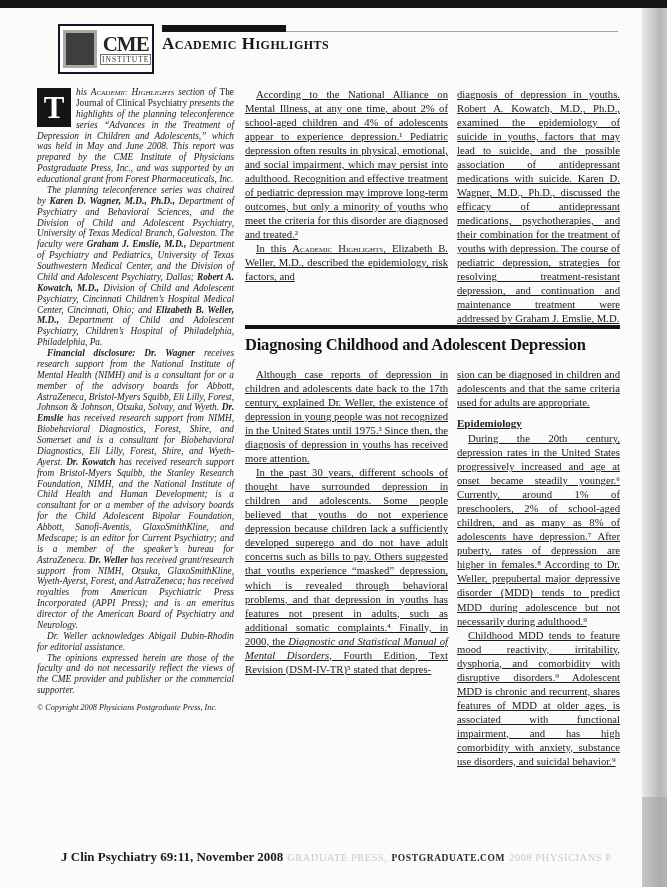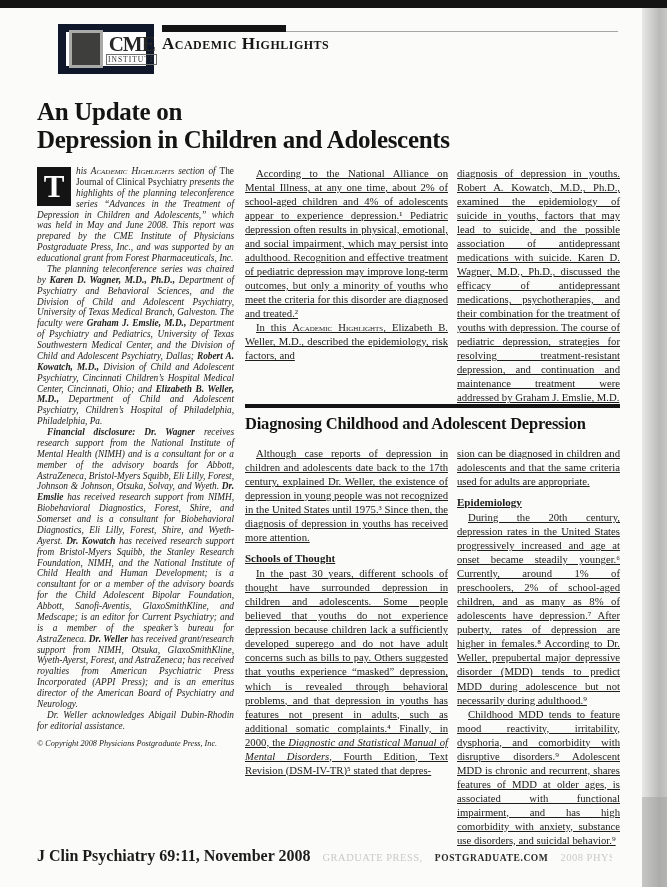--- a/index.html
+++ b/index.html
@@ -13,21 +13,21 @@
   .page{position:absolute;top:8px;left:0;width:642px;height:879px;background:#fbfbf9;}
   .right-strip{
     position:absolute;top:8px;right:0;width:25px;height:879px;
     background:linear-gradient(to right,#e8e8e6,#b9b9b7 70%,#c6c6c4);
   }
   .corner-shade{position:absolute;right:0;bottom:0;width:25px;height:90px;background:#9d9d9b;opacity:.45;}
 
   
   .header{display:flex;align-items:flex-start;margin:16px 24px 0 58px;}
   .logo{
-    width:96px;height:50px;border:8px solid #0f172a;background:#fff;
+    width:96px;height:50px;border:2px solid #0f172a;background:#fff;
     display:flex;align-items:center;box-sizing:border-box;flex:none;
   }
   .logo-square{
     width:28px;height:32px;background:#3e3e3c;border:3px solid #a9a9a7;margin-left:3px;flex:none;
   }
   .logo-text{display:flex;flex-direction:column;align-items:center;margin-left:3px;}
   .logo-cme{font-weight:bold;font-size:21px;line-height:20px;letter-spacing:-1px;color:#262626;}
   .logo-inst{font-size:7.5px;letter-spacing:1px;border:1px solid #6d6d6b;padding:0 1px;color:#333;}
   .banner{flex:1;margin-left:8px;position:relative;}
   .banner-line{height:7px;border-bottom:1px solid #a5a5a3;position:relative;}
@@ -72,22 +72,22 @@
   .sc{font-variant:small-caps;}
   .b{font-weight:bold;}
   .rm{font-style:normal;}
   .it{font-style:italic;}
 
   
   .footer{
     position:absolute;left:37px;right:30px;bottom:22px;
     display:flex;align-items:baseline;white-space:nowrap;overflow:hidden;
   }
-  .journal{font-weight:bold;font-size:16px;flex:none;}
-  .wm{color:#c9c9c7;font-size:10.5px;letter-spacing:.5px;flex:none;margin:0 12px;overflow:hidden;}
+  .journal{font-weight:bold;font-size:13px;flex:none;margin-left:24px;}
+  .wm{color:#c9c9c7;font-size:10.5px;letter-spacing:.5px;flex:none;margin:0 4px;overflow:hidden;}
   .pcom{font-weight:bold;font-size:9.5px;letter-spacing:.6px;flex:none;color:#2a2a2a;}
 </style>
 </head>
 <body>
 
 <div class="topbar"></div>
 
 <div class="page">
 
   <div class="header">
@@ -99,32 +99,29 @@
       </div>
     </div>
     <div class="banner">
       <div class="banner-line">
         <div class="banner-bar"></div>
       </div>
       <div class="banner-text">Academic Highlights</div>
     </div>
   </div>
 
-  <div class="title">
-    <div>An Update on</div>
-    <div>Depression in Children and Adolescents</div>
-  </div>
 
   <div class="body-cols">
 
     <div class="left-col">
       <p class="lp first"><span class="dropcap">T</span><span><span>his </span><span class="sc">Academic Highlights</span><span> section of </span><span class="rm">The Journal of Clinical Psychiatry</span><span> presents the highlights of the planning teleconference series “Advances in the Treatment of Depression in Children and Adolescents,” which was held in May and June 2008. This report was prepared by the CME Institute of Physicians Postgraduate Press, Inc., and was supported by an educational grant from Forest Pharmaceuticals, Inc.</span></span></p>
       <p class="lp"><span>The planning teleconference series was chaired by </span><span class="b">Karen D. Wagner, M.D., Ph.D.,</span><span> Department of Psychiatry and Behavioral Sciences, and the Division of Child and Adolescent Psychiatry, University of Texas Medical Branch, Galveston. The faculty were </span><span class="b">Graham J. Emslie, M.D.,</span><span> Department of Psychiatry and Pediatrics, University of Texas Southwestern Medical Center, and the Division of Child and Adolescent Psychiatry, Dallas; </span><span class="b">Robert A. Kowatch, M.D.,</span><span> Division of Child and Adolescent Psychiatry, Cincinnati Children’s Hospital Medical Center, Cincinnati, Ohio; and </span><span class="b">Elizabeth B. Weller, M.D.,</span><span> Department of Child and Adolescent Psychiatry, Children’s Hospital of Philadelphia, Philadelphia, Pa.</span></p>
       <p class="lp"><span class="b">Financial disclosure: Dr. Wagner</span><span> receives research support from the National Institute of Mental Health (NIMH) and is a consultant for or a member of the advisory boards for Abbott, AstraZeneca, Bristol-Myers Squibb, Eli Lilly, Forest, Johnson &amp; Johnson, Otsuka, Solvay, and Wyeth. </span><span class="b">Dr. Emslie</span><span> has received research support from NIMH, Biobehavioral Diagnostics, Forest, Shire, and Somerset and is a consultant for Biobehavioral Diagnostics, Eli Lilly, Forest, Shire, and Wyeth-Ayerst. </span><span class="b">Dr. Kowatch</span><span> has received research support from Bristol-Myers Squibb, the Stanley Research Foundation, NIMH, and the National Institute of Child Health and Human Development; is a consultant for or a member of the advisory boards for the Child Adolescent Bipolar Foundation, Abbott, Sanofi-Aventis, GlaxoSmithKline, and Medscape; is an editor for Current Psychiatry; and is a member of the speaker’s bureau for AstraZeneca. </span><span class="b">Dr. Weller</span><span> has received grant/research support from NIMH, Otsuka, GlaxoSmithKline, Wyeth-Ayerst, Forest, and AstraZeneca; has received royalties from American Psychiatric Press Incorporated (APPI Press); and is an emeritus director of the American Board of Psychiatry and Neurology.</span></p>
       <p class="lp"><span>Dr. Weller acknowledges Abigail Dubin-Rhodin for editorial assistance.</span></p>
+      <p class="lp"><span>The opinions expressed herein are those of the faculty and do not necessarily reflect the views of the CME provider and publisher or the commercial supporter.</span></p>
       <p class="copyright">© Copyright 2008 Physicians Postgraduate Press, Inc.</p>
     </div>
 
     <div class="main-col">
 
       <div class="cols2">
         <div class="c1">
           <p class="mp"><span>According to the National Alliance on Mental Illness, at any one time, about 2% of school-aged children and 4% of adolescents appear to experience depression.¹ Pediatric depression often results in physical, emotional, and social impairment, which may persist into adulthood. Recognition and effective treatment of pediatric depression may improve long-term outcomes, but only a minority of youths who meet the criteria for this disorder are diagnosed and treated.²</span></p>
           <p class="mp"><span>In this </span><span class="sc">Academic Highlights</span><span>, Elizabeth B. Weller, M.D., described the epidemiology, risk factors, and</span></p>
         </div>
@@ -132,21 +129,20 @@
           <p class="mp noindent"><span>diagnosis of depression in youths. Robert A. Kowatch, M.D., Ph.D., examined the epidemiology of suicide in youths, factors that may lead to suicide, and the possible association of antidepressant medications with suicide. Karen D. Wagner, M.D., Ph.D., discussed the efficacy of antidepressant medications, psychotherapies, and their combination for the treatment of youths with depression. The course of pediatric depression, strategies for resolving treatment-resistant depression, and continuation and maintenance treatment were addressed by Graham J. Emslie, M.D.</span></p>
         </div>
       </div>
 
       <div class="section">
         <div class="section-rule"></div>
         <h2>Diagnosing Childhood and Adolescent Depression</h2>
         <div class="cols2">
           <div class="c1">
             <p class="mp"><span>Although case reports of depression in children and adolescents date back to the 17th century, explained Dr. Weller, the existence of depression in young people was not recognized in the United States until 1975.³ Since then, the diagnosis of depression in youths has received more attention.</span></p>
-            <h3>Schools of Thought</h3>
             <p class="mp"><span>In the past 30 years, different schools of thought have surrounded depression in children and adolescents. Some people believed that youths do not experience depression because children lack a sufficiently developed superego and do not have adult concerns such as bills to pay. Others suggested that youths experience “masked” depression, which is revealed through behavioral problems, and that depression in youths has features not present in adults, such as additional somatic complaints.⁴ Finally, in 2000, the </span><span class="it">Diagnostic and Statistical Manual of Mental Disorders</span><span>, Fourth Edition, Text Revision (DSM-IV-TR)⁵ stated that depres-</span></p>
           </div>
           <div class="c2">
             <p class="mp noindent"><span>sion can be diagnosed in children and adolescents and that the same criteria used for adults are appropriate.</span></p>
             <h3>Epidemiology</h3>
             <p class="mp"><span>During the 20th century, depression rates in the United States progressively increased and age at onset became steadily younger.⁶ Currently, around 1% of preschoolers, 2% of school-aged children, and as many as 8% of adolescents have depression.⁷ After puberty, rates of depression are higher in females.⁸ According to Dr. Weller, prepubertal major depressive disorder (MDD) tends to predict MDD during adolescence but not necessarily during adulthood.⁹</span></p>
             <p class="mp"><span>Childhood MDD tends to feature mood reactivity, irritability, dysphoria, and comorbidity with disruptive disorders.⁹ Adolescent MDD is chronic and recurrent, shares features of MDD at older ages, is associated with functional impairment, and has high comorbidity with anxiety, substance use disorders, and suicidal behavior.⁹</span></p>
           </div>
         </div>
       </div>

